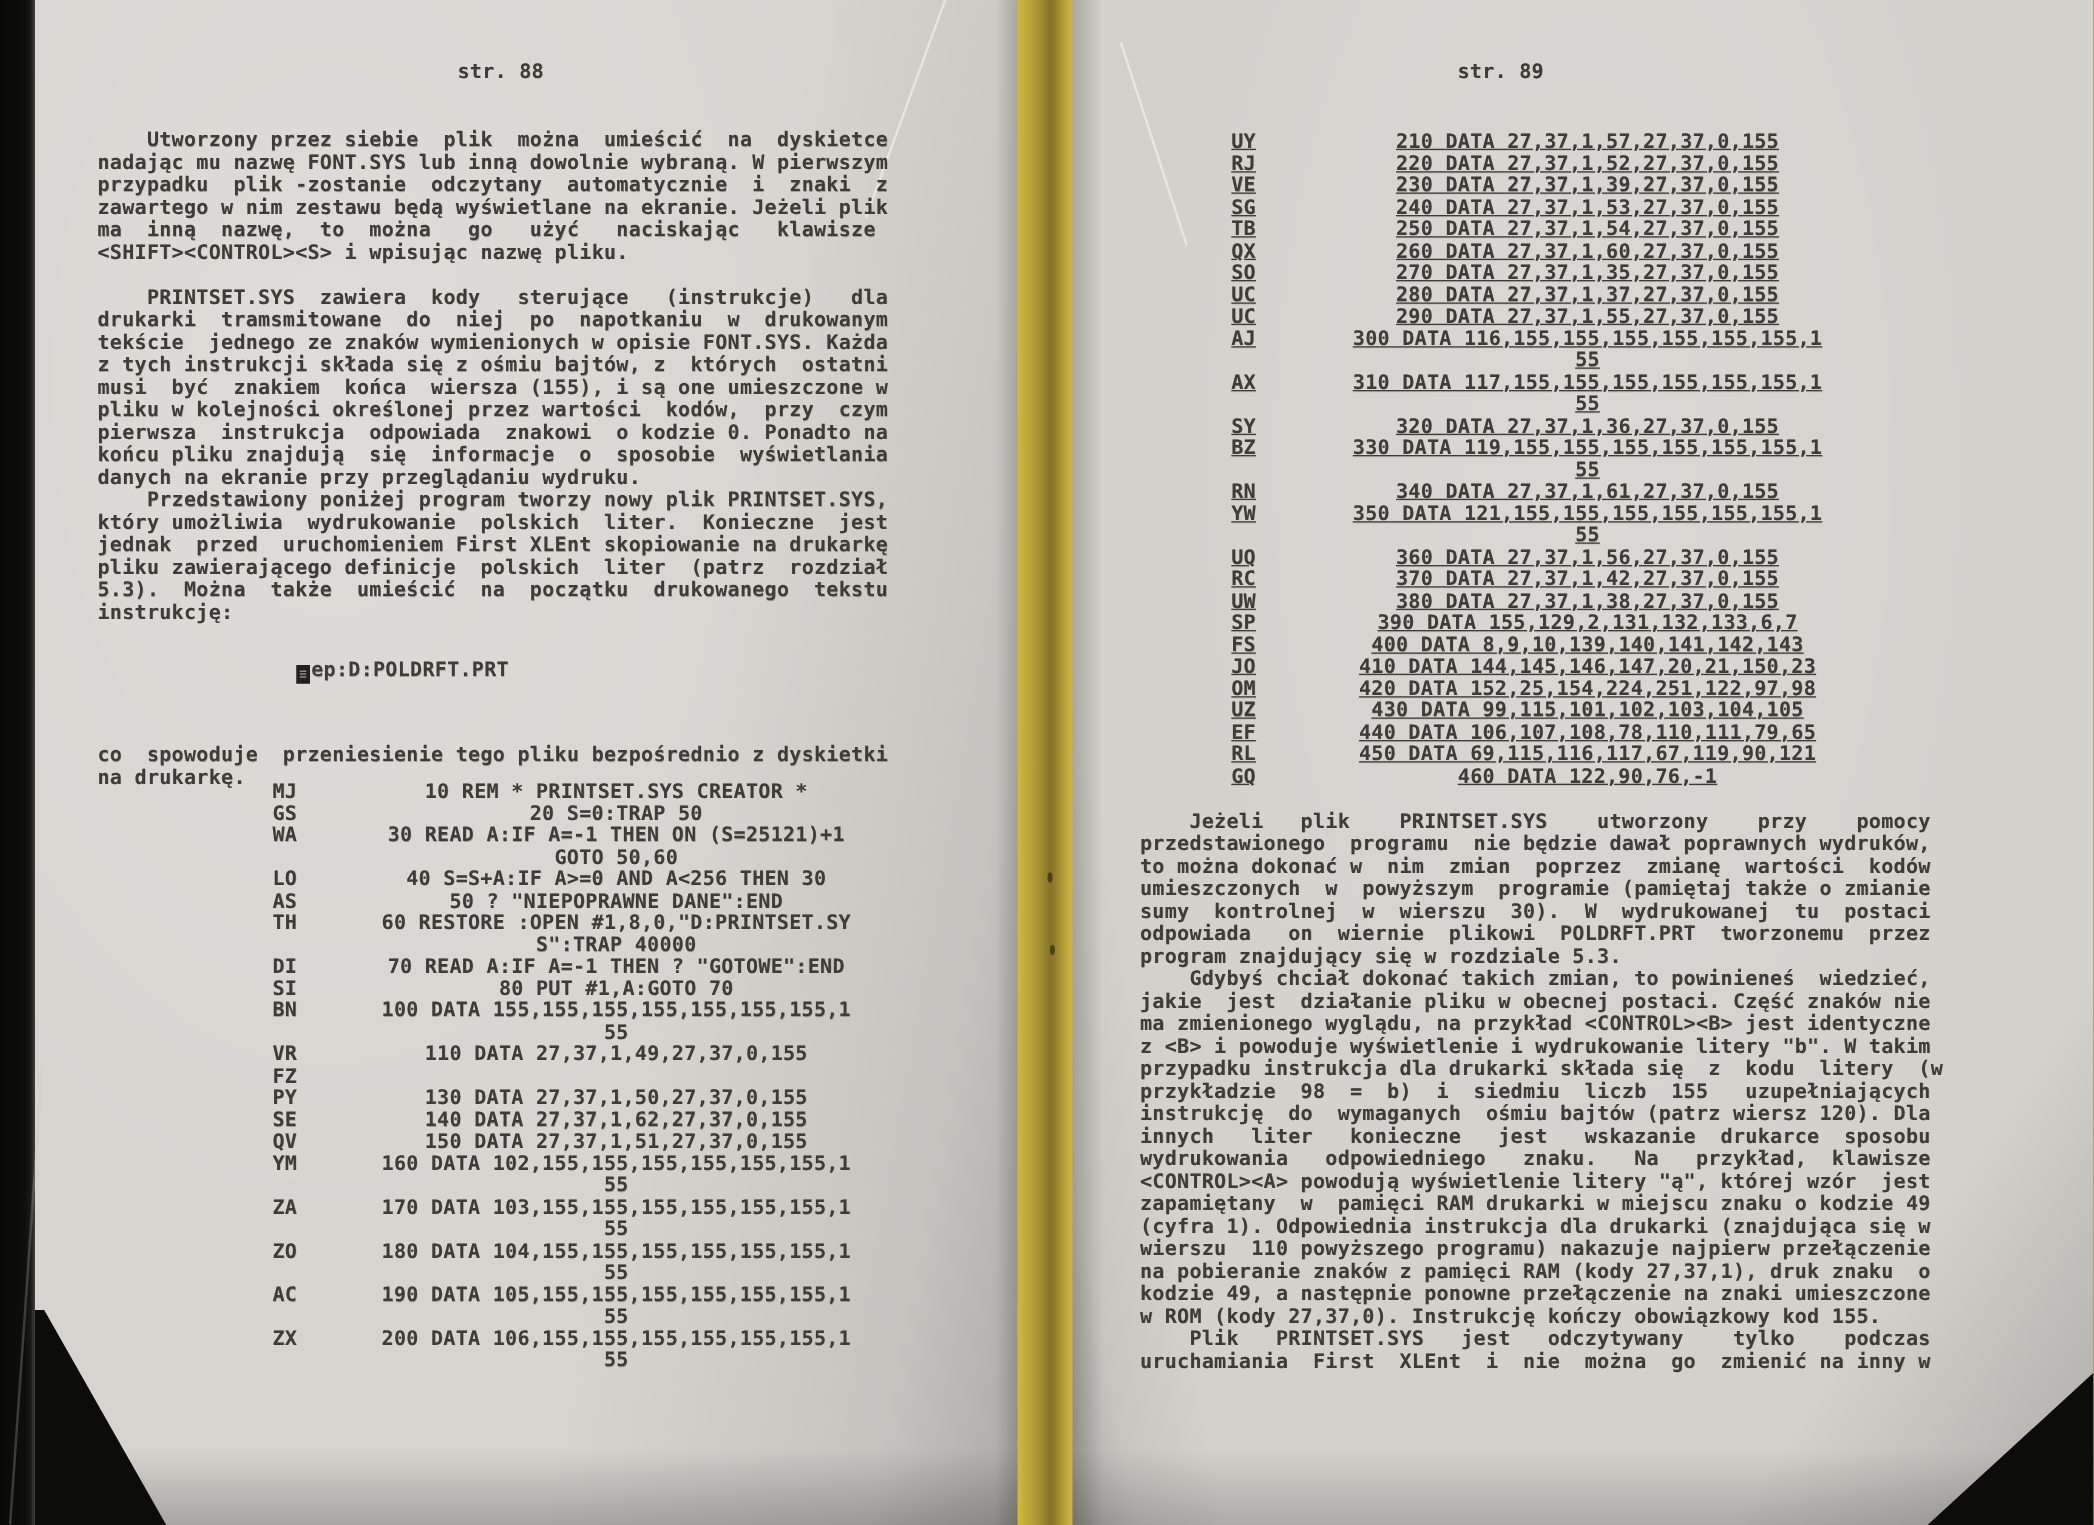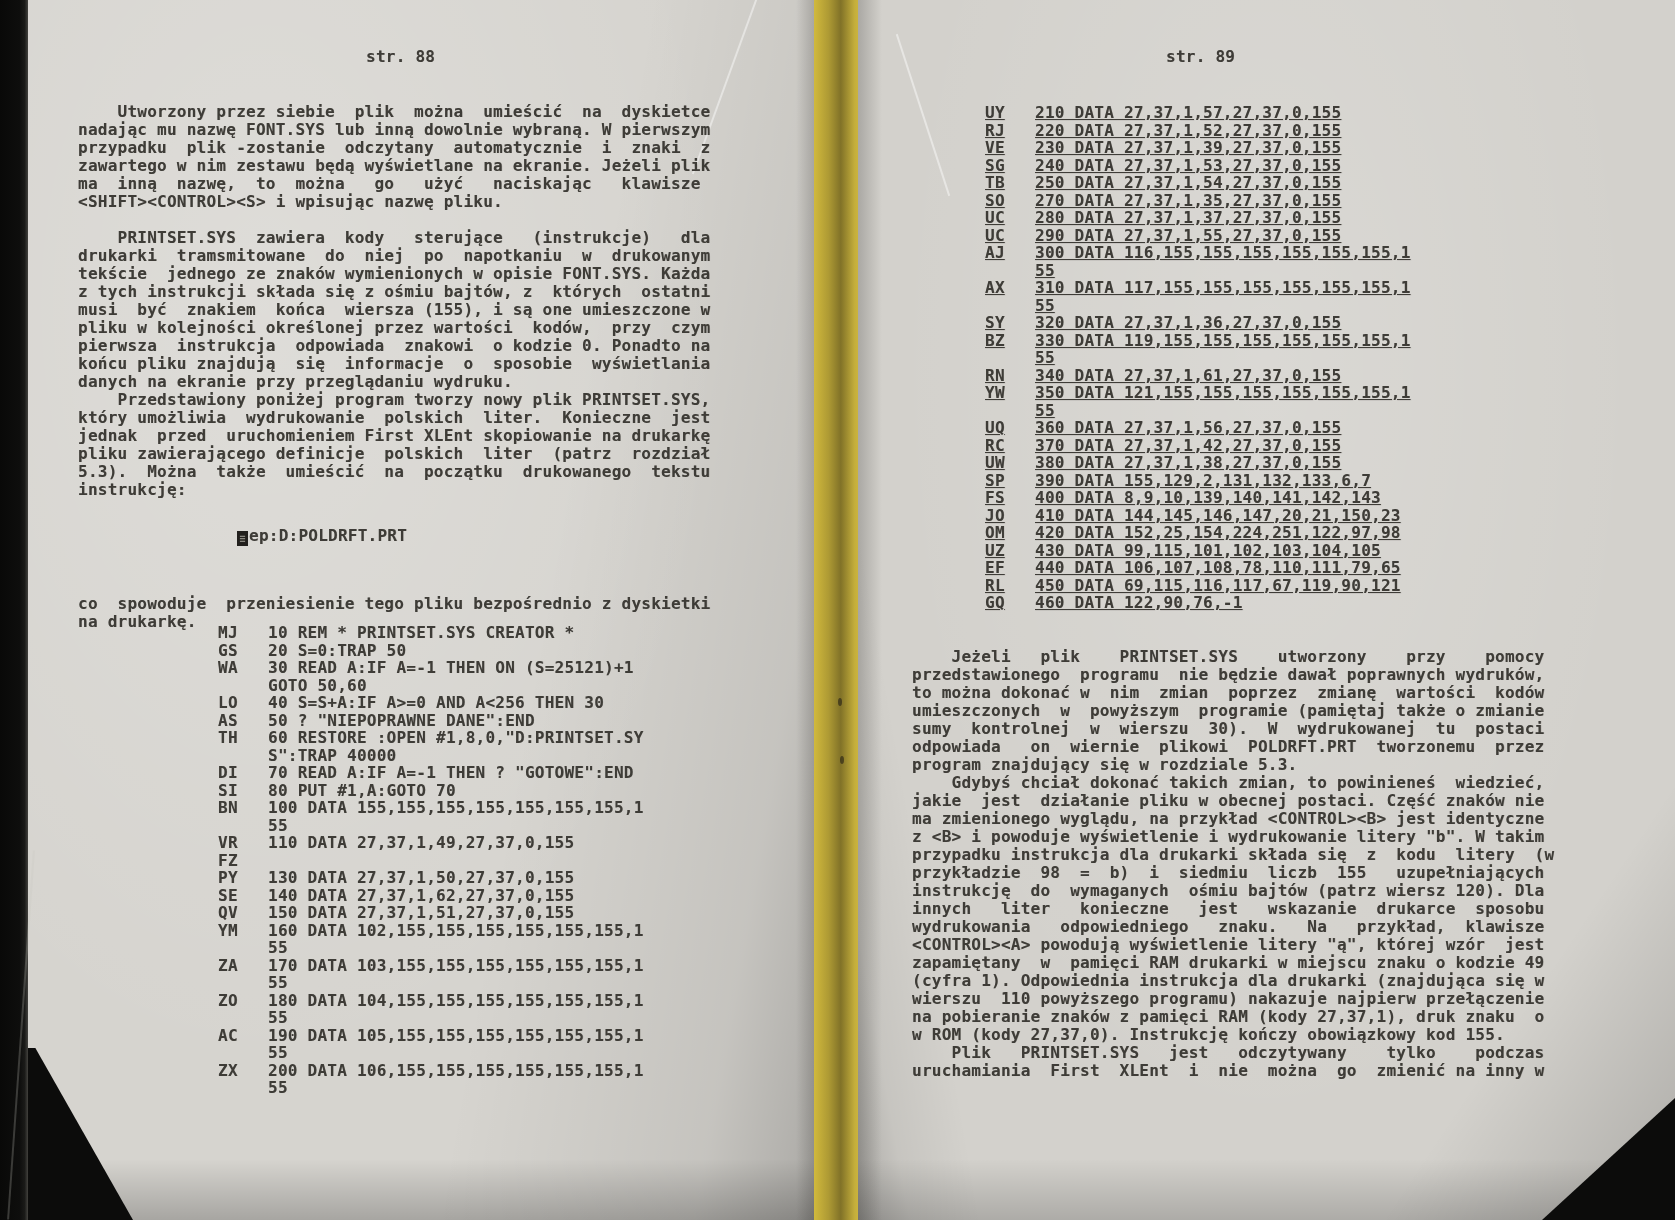--- a/index.html
+++ b/index.html
@@ -32,21 +32,21 @@
   .corner-br{left:1542px;top:1098px;width:133px;height:122px;
     clip-path:polygon(100% 0, 100% 100%, 0 100%);}
   .crease{position:absolute;background:rgba(255,255,255,0.45);}
   .crease-l{left:726px;top:-20px;width:2px;height:200px;transform:rotate(20deg);}
   .crease-r{left:922px;top:30px;width:2px;height:170px;transform:rotate(-18deg);}
   .stitch{position:absolute;width:4px;height:8px;border-radius:50%;background:rgba(25,22,18,0.55);}
 
   .txt{position:absolute;color:#3e3c37;font-size:16px;font-weight:700;
     letter-spacing:0.25px;text-shadow:0.3px 0.3px 0 rgba(62,60,55,0.35);}
   .tline{white-space:pre;line-height:18px;height:18px;}
-  .listing .tline{line-height:17.5px;height:17.5px;}
+  .listing .tline{line-height:17.5px;height:17.5px;text-align:center;}
   .lrow{display:flex;align-items:flex-start;}
   .llabel{width:50px;flex:0 0 50px;white-space:pre;line-height:17.5px;}
   .lcode{flex:1;}
   .u{text-underline-offset:3px;}
   .inv{display:inline-block;width:11px;height:15px;background:#22201d;color:#8a8880;
     font-size:10px;line-height:15px;text-align:center;vertical-align:baseline;
     margin-right:1px;transform:translateY(1px);}
 </style>
 </head>
 <body>
@@ -251,20 +251,26 @@
       <div class="lrow">
         <span class="llabel">SG</span>
         <div class="lcode">
           <div class="tline">240 DATA 27,37,1,53,27,37,0,155</div>
         </div>
       </div>
       <div class="lrow">
         <span class="llabel">TB</span>
         <div class="lcode">
           <div class="tline">250 DATA 27,37,1,54,27,37,0,155</div>
+        </div>
+      </div>
+      <div class="lrow">
+        <span class="llabel">QX</span>
+        <div class="lcode">
+          <div class="tline">260 DATA 27,37,1,60,27,37,0,155</div>
         </div>
       </div>
       <div class="lrow">
         <span class="llabel">SO</span>
         <div class="lcode">
           <div class="tline">270 DATA 27,37,1,35,27,37,0,155</div>
         </div>
       </div>
       <div class="lrow">
         <span class="llabel">UC</span>
@@ -401,18 +407,19 @@
       <div class="tline">przypadku instrukcja dla drukarki składa się  z  kodu  litery  (w</div>
       <div class="tline">przykładzie  98  =  b)  i  siedmiu  liczb  155   uzupełniających</div>
       <div class="tline">instrukcję  do  wymaganych  ośmiu bajtów (patrz wiersz 120). Dla</div>
       <div class="tline">innych   liter   konieczne   jest   wskazanie  drukarce  sposobu</div>
       <div class="tline">wydrukowania   odpowiedniego   znaku.   Na   przykład,  klawisze</div>
       <div class="tline">&lt;CONTROL&gt;&lt;A&gt; powodują wyświetlenie litery "ą", której wzór  jest</div>
       <div class="tline">zapamiętany  w  pamięci RAM drukarki w miejscu znaku o kodzie 49</div>
       <div class="tline">(cyfra 1). Odpowiednia instrukcja dla drukarki (znajdująca się w</div>
       <div class="tline">wierszu  110 powyższego programu) nakazuje najpierw przełączenie</div>
       <div class="tline">na pobieranie znaków z pamięci RAM (kody 27,37,1), druk znaku  o</div>
+      <div class="tline">kodzie 49, a następnie ponowne przełączenie na znaki umieszczone</div>
       <div class="tline">w ROM (kody 27,37,0). Instrukcję kończy obowiązkowy kod 155.</div>
       <div class="tline">    Plik   PRINTSET.SYS   jest   odczytywany    tylko    podczas</div>
       <div class="tline">uruchamiania  First  XLEnt  i  nie  można  go  zmienić na inny w</div>
     </div>
 
 </div>
 
 </body></html>

